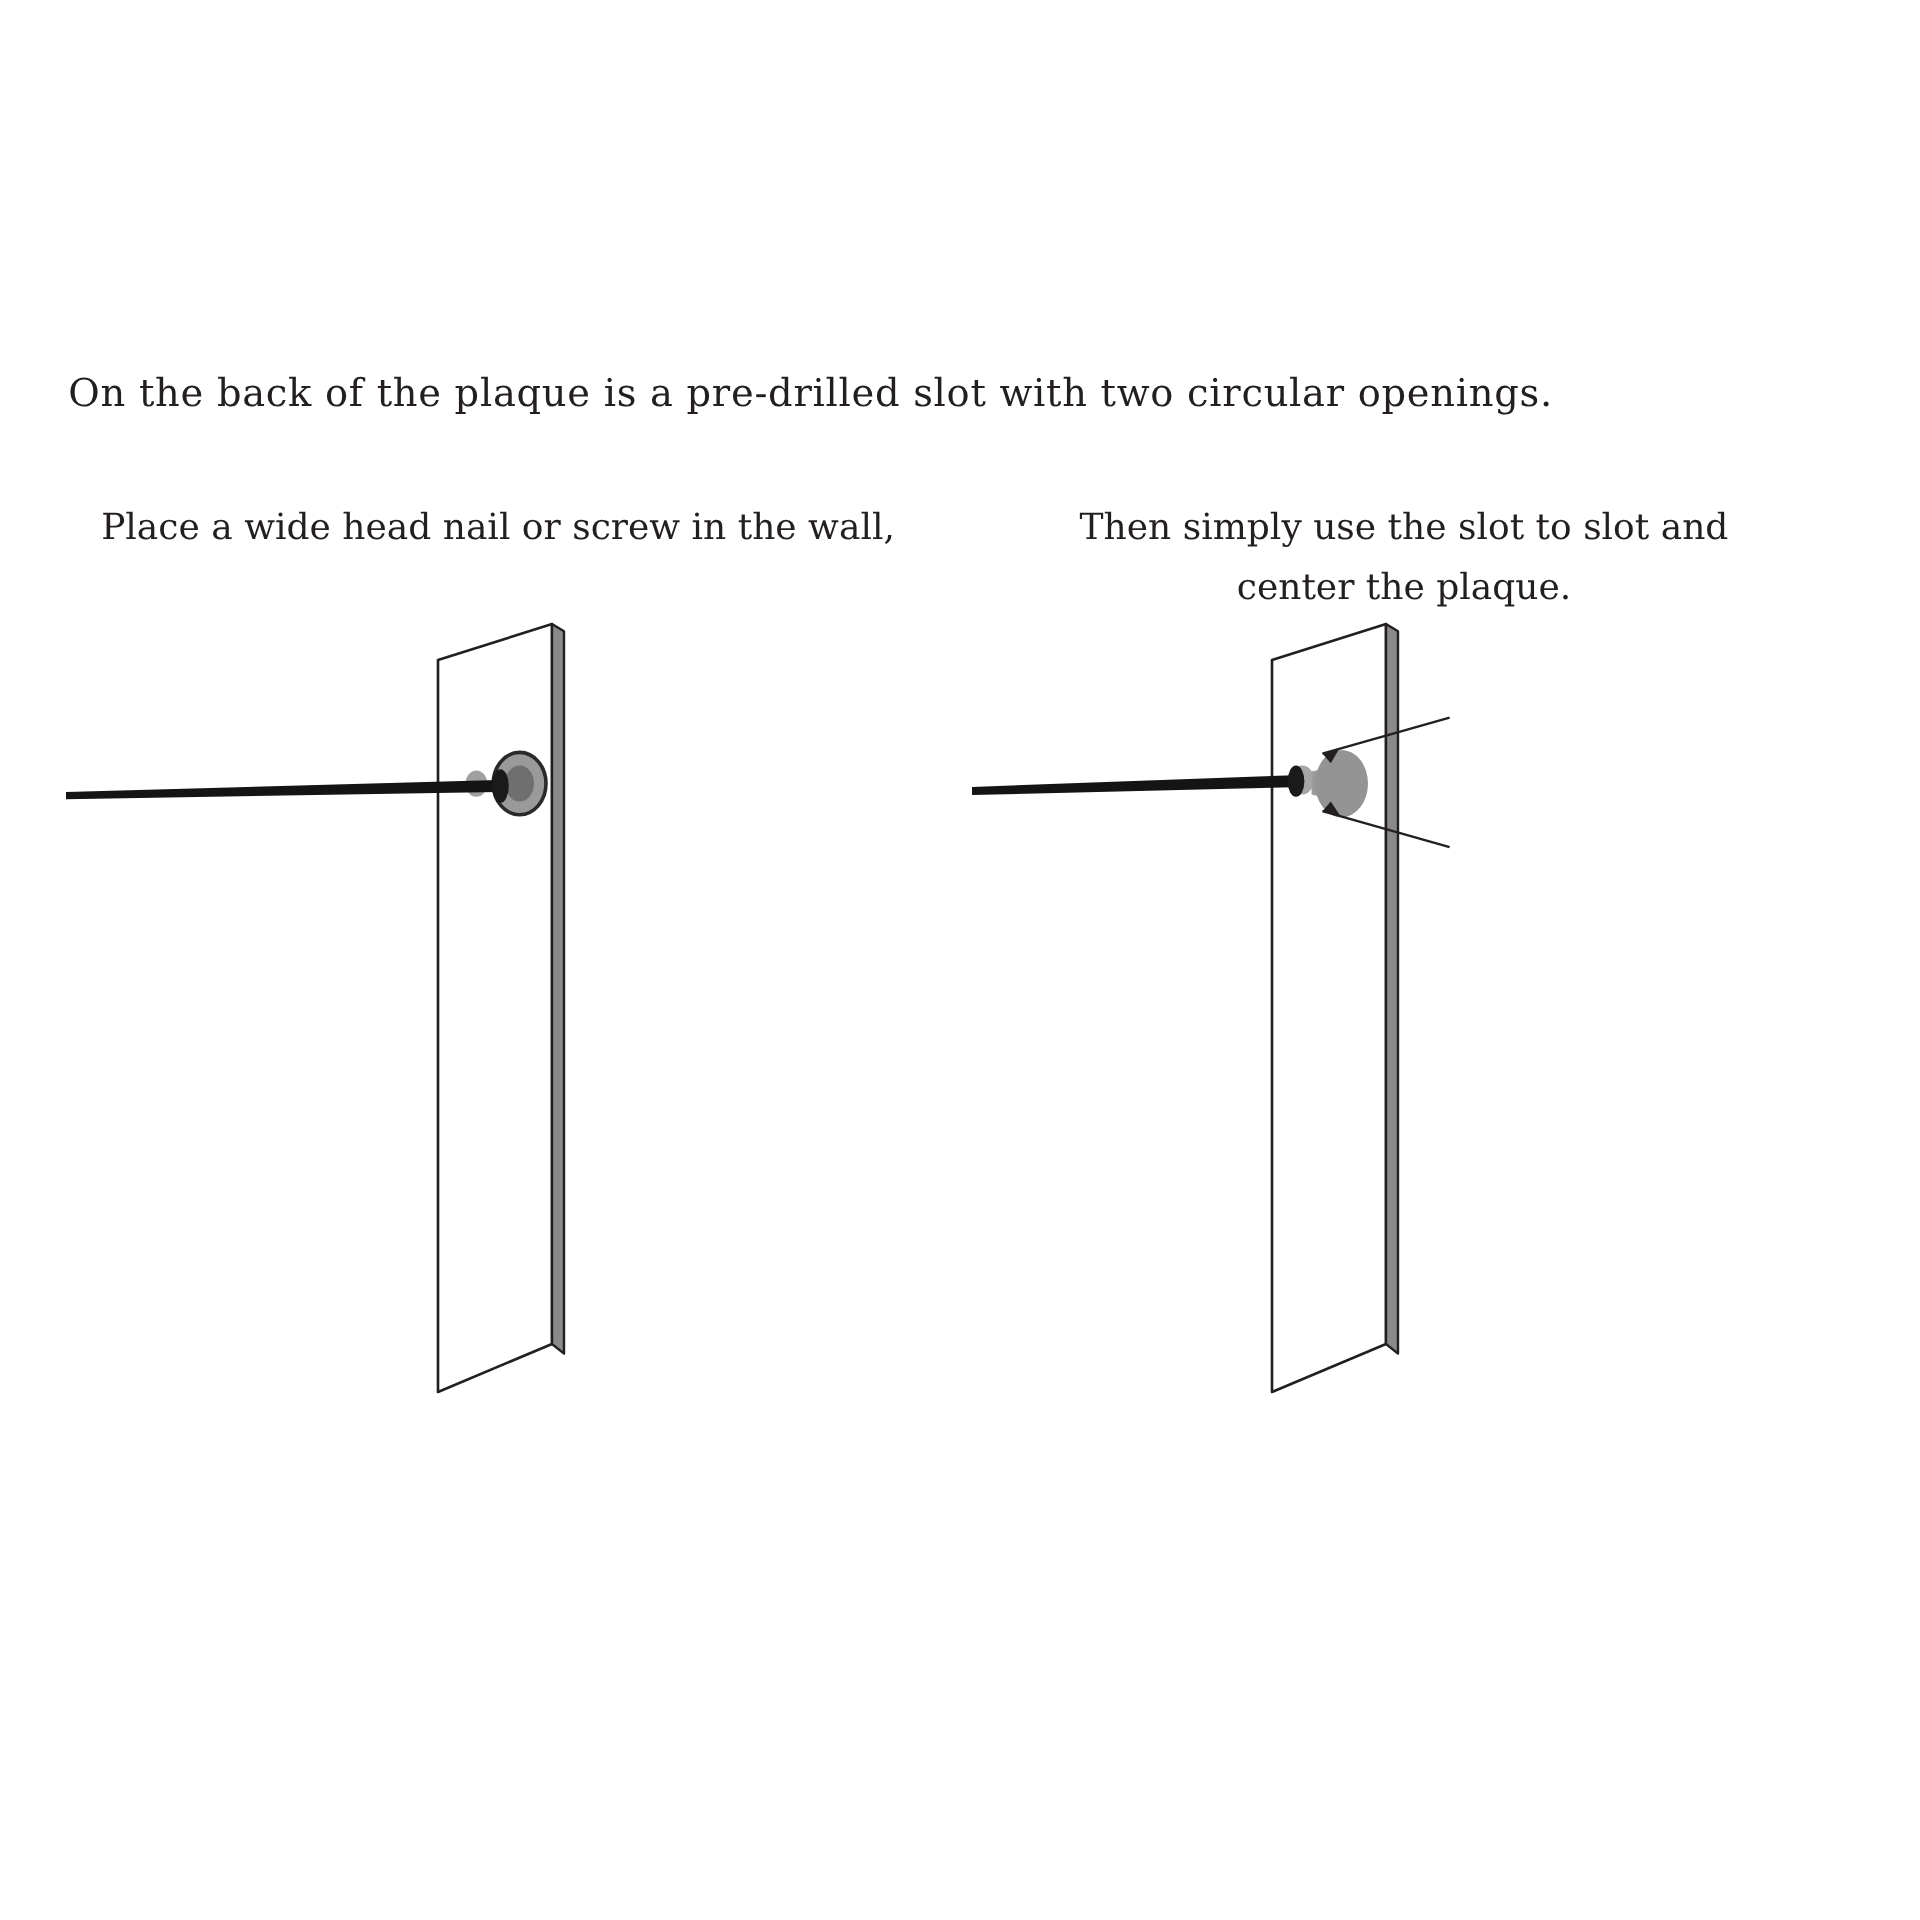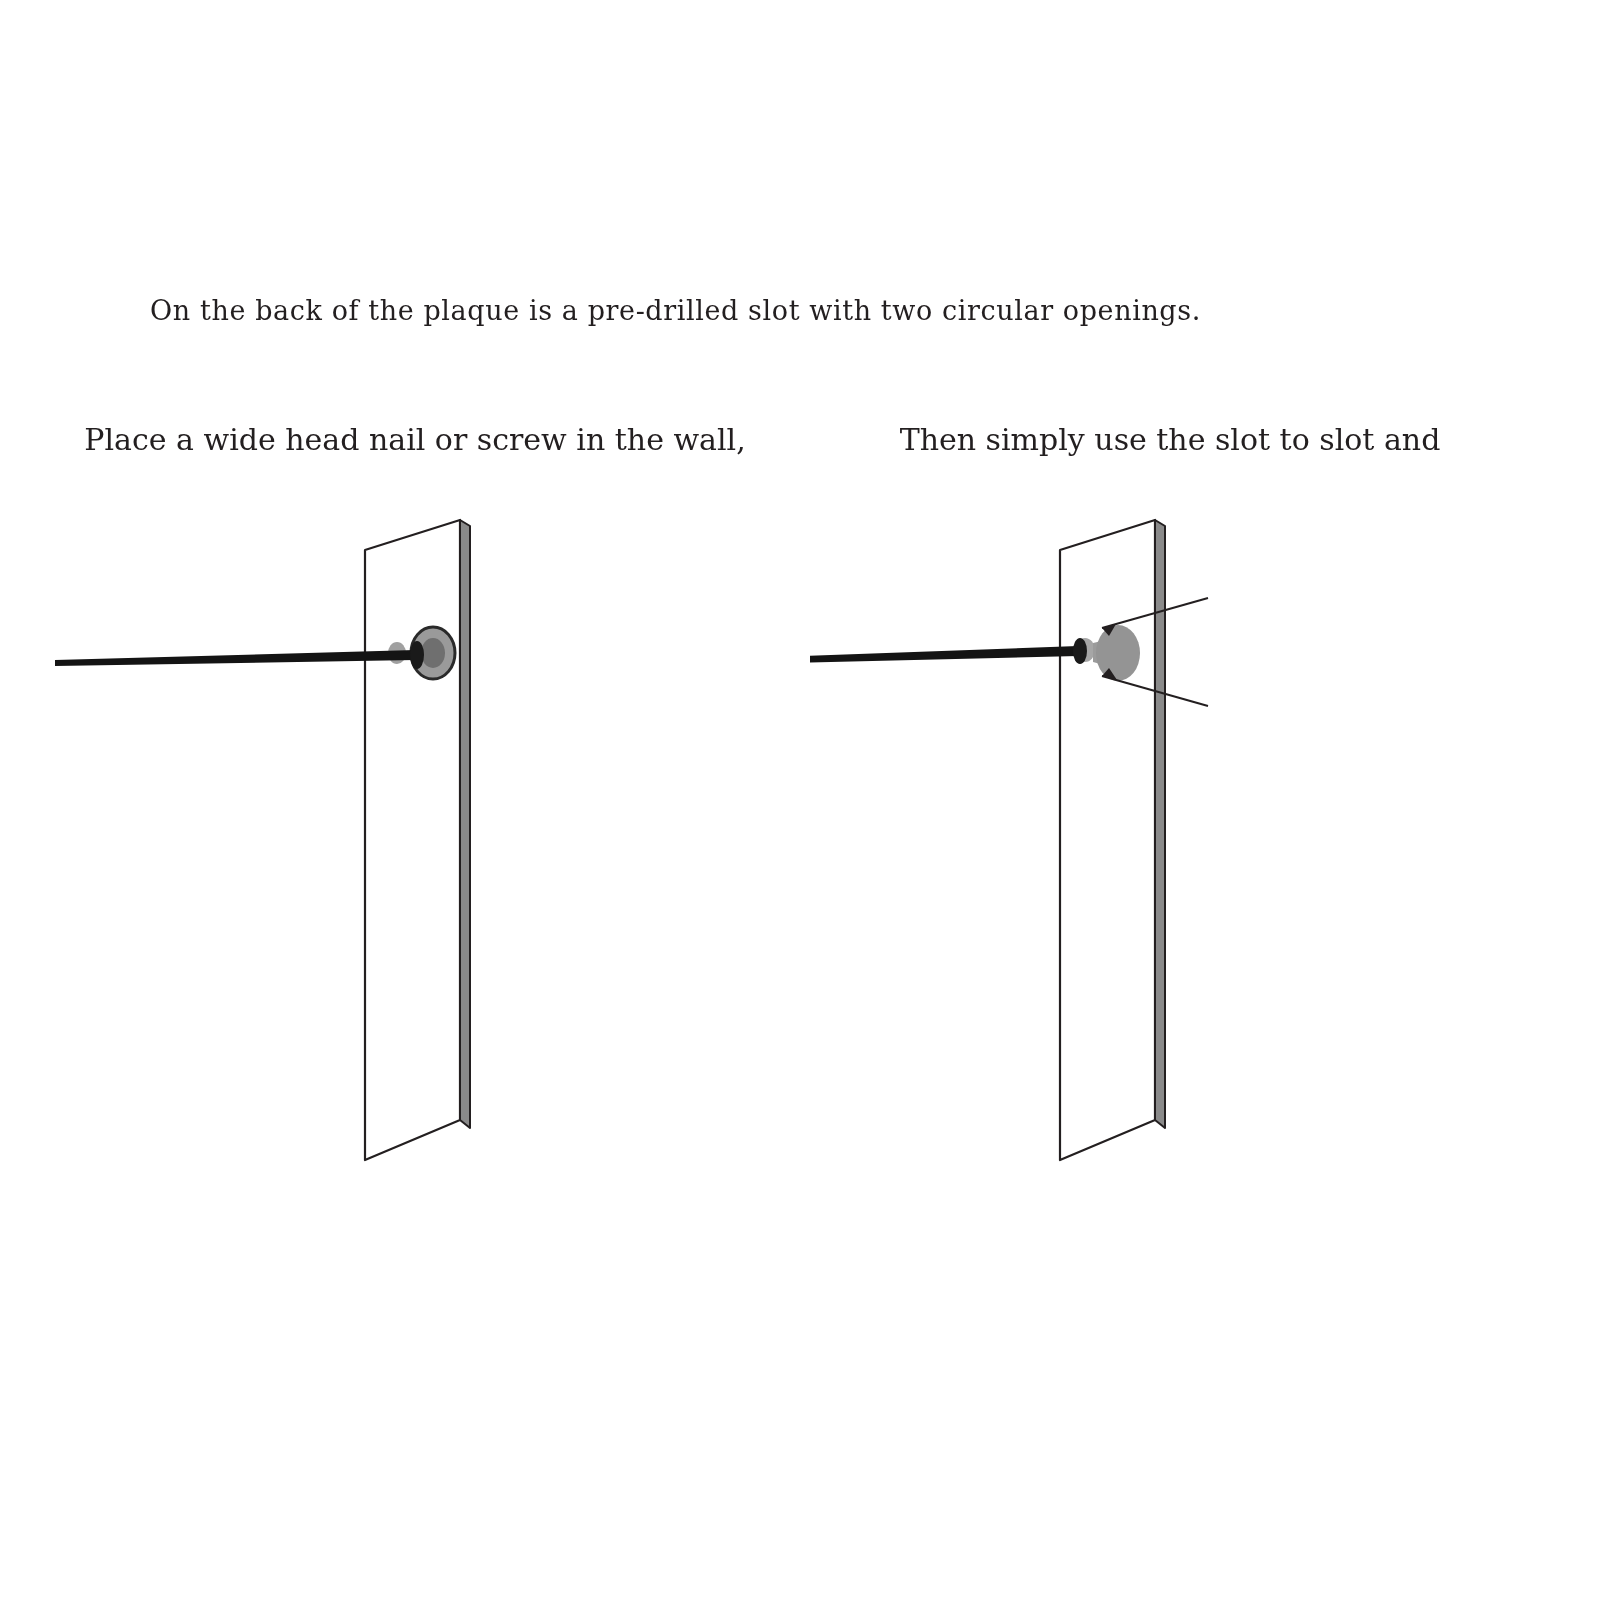--- a/index.html
+++ b/index.html
@@ -17,24 +17,24 @@
   }
   #page {
     position: absolute;
     left: 0; top: 0;
     width: 1600px;
     height: 1600px;
   }
   .headline {
     position: absolute;
     left: 0;
-    top: 295px;
+    top: 308px;
     width: 1351px;
     text-align: center;
-    font-size: 27px;
+    font-size: 32px;
     font-weight: 400;
     letter-spacing: 0.6px;
     color: #231f20;
     font-family: "DejaVu Serif", serif;
   }
   .panel {
     position: absolute;
     top: 415px;
     width: 720px;
     height: 800px;
@@ -96,20 +96,21 @@
           <polygon points="0,150 360,140 360,150 0,156" fill="#141414"></polygon>
           <ellipse cx="362" cy="145" rx="7" ry="14" fill="#1a1a1a"></ellipse>
         </g>
       </svg>
     </div>
   </div>
 
   <div class="panel" id="panel-right">
     <div class="caption">
       <div>Then simply use the slot to slot and</div>
+      <div>center the plaque.</div>
     </div>
 
     <div class="figure">
       <svg width="720" height="700" viewBox="0 0 720 700" xmlns="http://www.w3.org/2000/svg">
         <g>
           <polygon points="250,40 345,10 345,610 250,650" fill="#ffffff" stroke="#231f20" stroke-width="2.2" stroke-linejoin="round"></polygon>
           <polygon points="345,10 355,16 355,618 345,610" fill="#8a8a8a" stroke="#231f20" stroke-width="2" stroke-linejoin="round"></polygon>
           <line x1="345" y1="10" x2="345" y2="610" stroke="#231f20" stroke-width="1.6"></line>
         </g>
 

